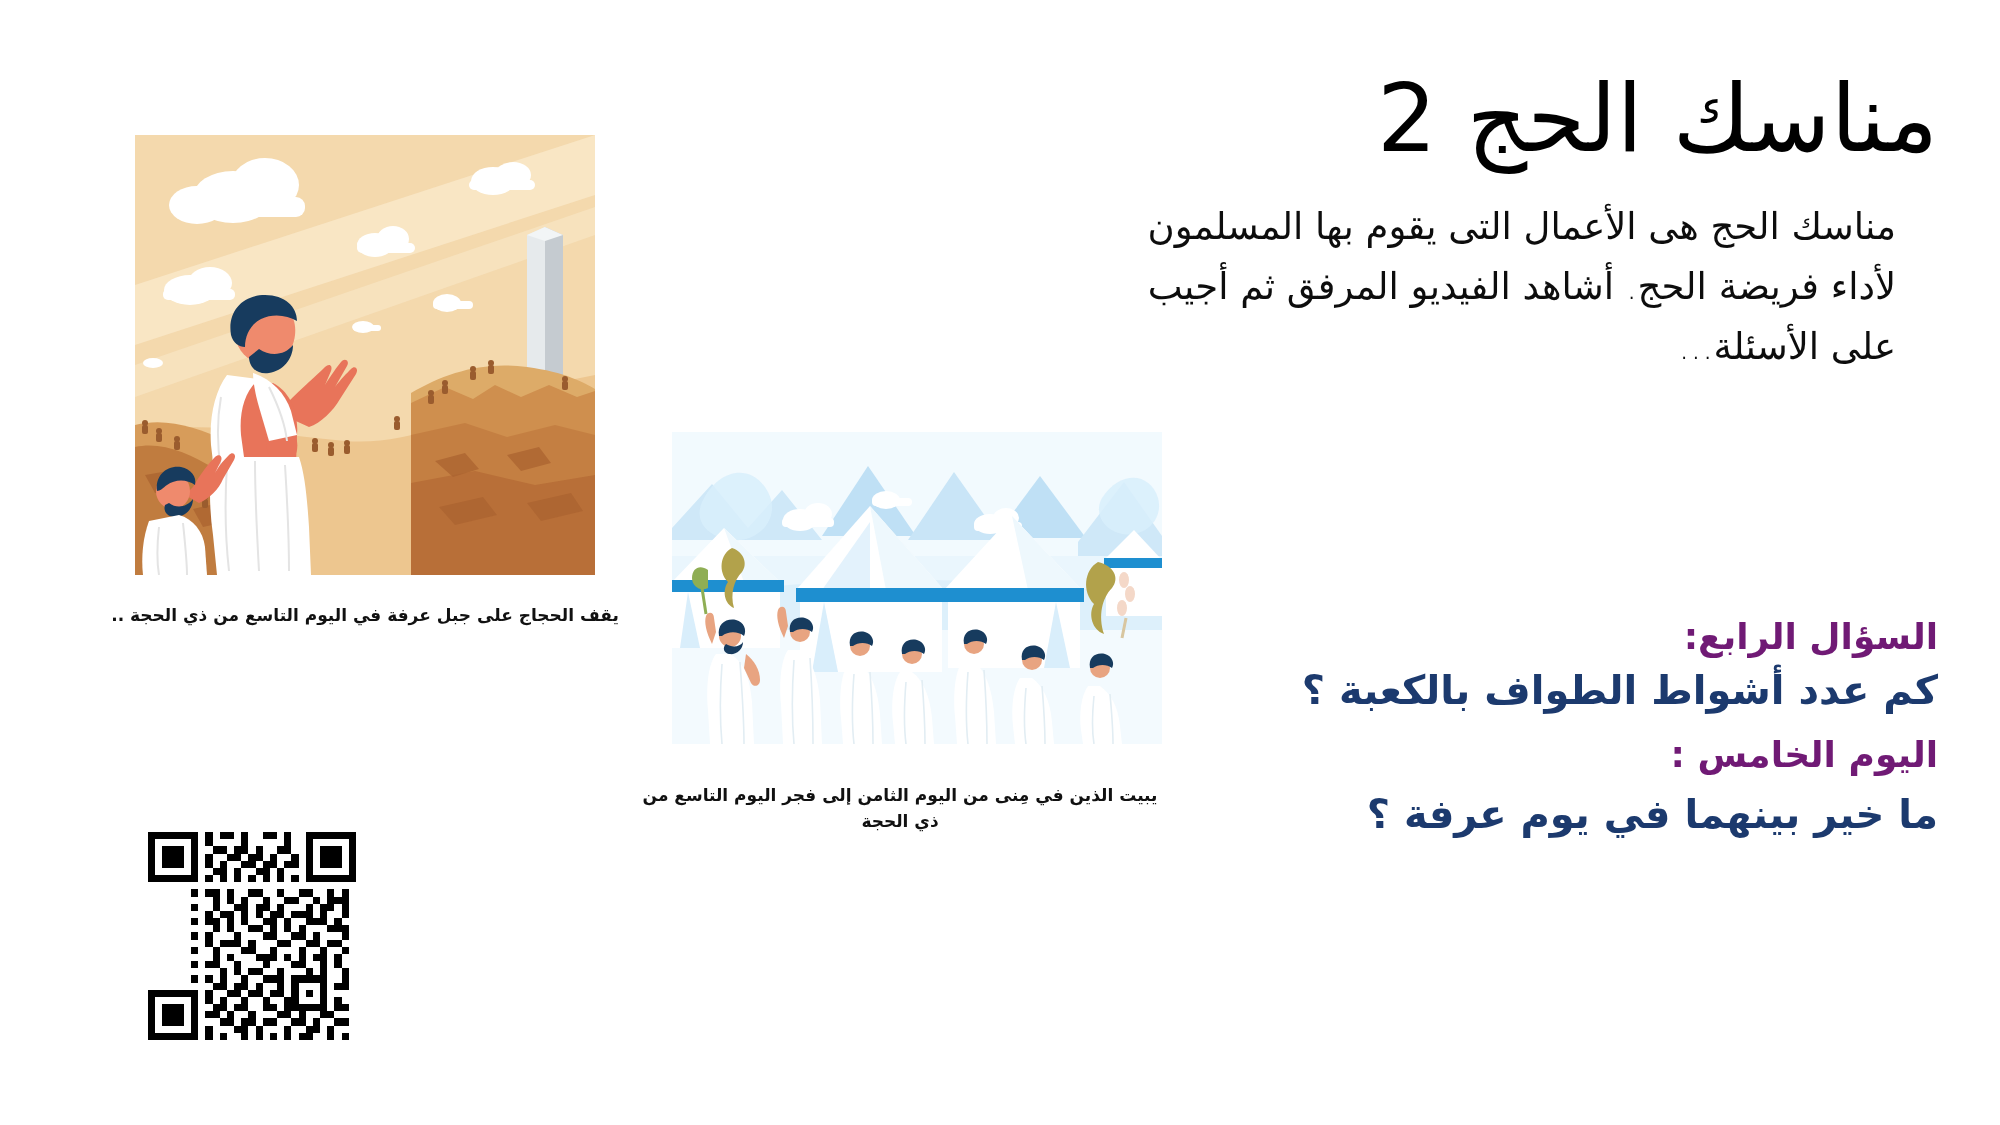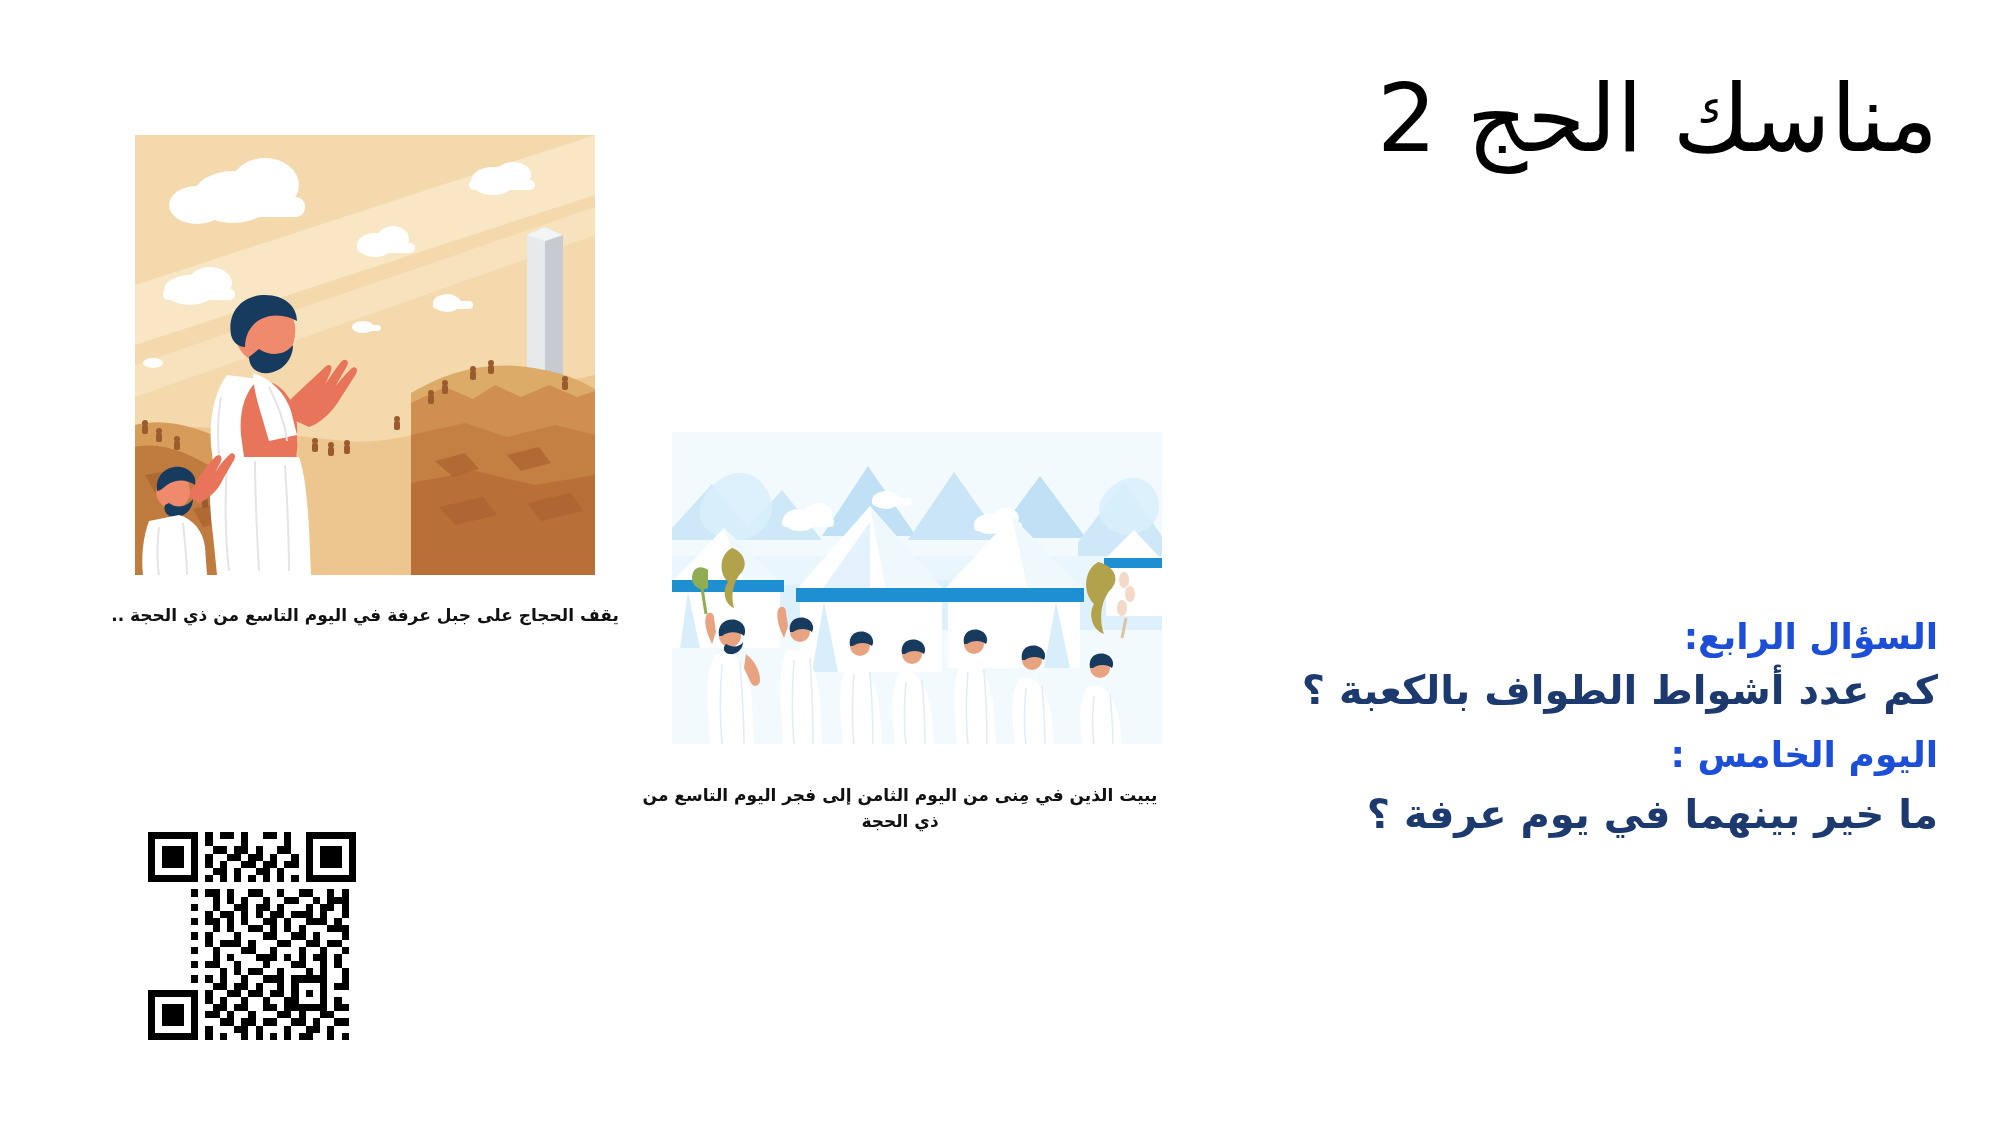--- a/index.html
+++ b/index.html
@@ -95,21 +95,21 @@
 
   .questions {
     position: absolute;
     right: 62px;
     top: 612px;
     width: 830px;
     text-align: right;
     direction: rtl;
   }
   .q-head {
-    color: #1d4ed8;
+    color: #701a75;
     font-size: 36px;
     font-weight: 700;
     line-height: 1.38;
     letter-spacing: -0.4px;
     margin: 0;
   }
   .q-body {
     color: #1c3a6e;
     font-size: 40px;
     font-weight: 700;
@@ -612,20 +612,21 @@
         <rect x="13" y="28" width="1" height="1"></rect>
       <rect x="17" y="28" width="1" height="1"></rect>
         <rect x="21" y="28" width="2" height="1"></rect>
       <rect x="27" y="28" width="1" height="1"></rect>
     </g>
   </svg>
 </div>
 
 <div class="right-col">
   <h1 class="page-title">مناسك الحج 2</h1>
+  <p class="intro-para">مناسك الحج هى الأعمال التى يقوم بها المسلمون لأداء فريضة الحج. أشاهد الفيديو المرفق ثم أجيب على الأسئلة...</p>
 </div>
 
 <div class="questions">
   <div class="q-block">
     <p class="q-head">السؤال الرابع:</p>
     <p class="q-body">كم عدد أشواط الطواف بالكعبة ؟</p>
   </div>
   <div class="q-block">
     <p class="q-head">اليوم الخامس :</p>
   </div>

